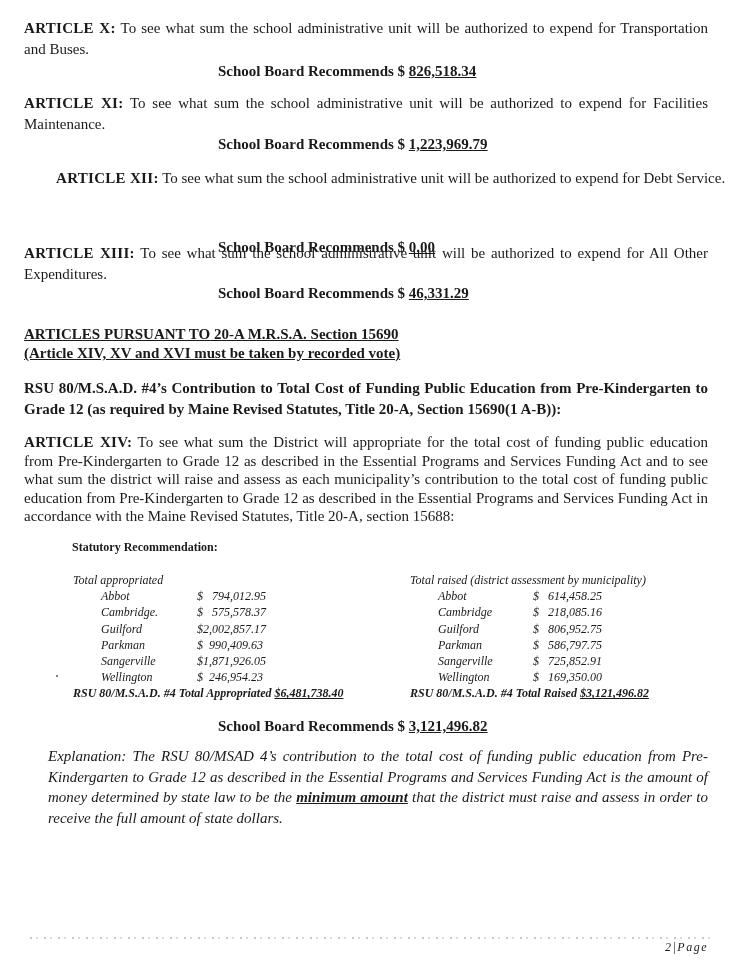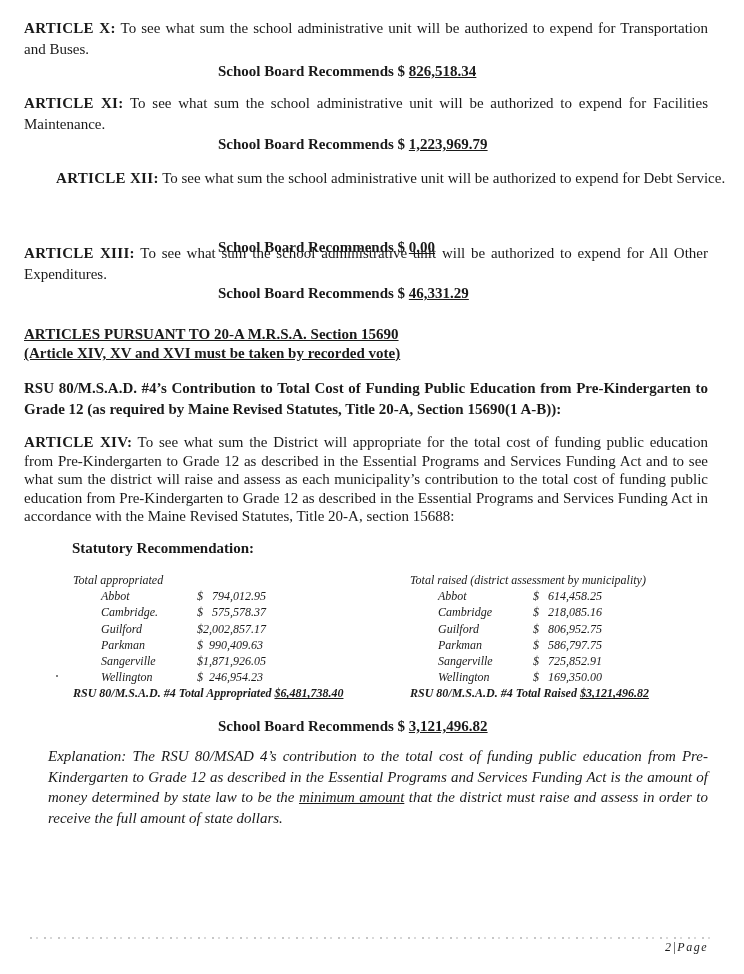--- a/index.html
+++ b/index.html
@@ -58,21 +58,21 @@
       width: 684px;
       font-size: 15px;
       font-weight: bold;
       line-height: 21px;
       text-align: justify;
     }
     .stat-title {
       position: absolute;
       left: 72px;
       top: 540px;
-      font-size: 15px;
+      font-size: 12px;
       font-weight: bold;
       white-space: nowrap;
     }
     .table-col {
       position: absolute;
       font-style: italic;
       font-size: 12px;
       line-height: 16.2px;
     }
     .table-col .row {
@@ -98,20 +98,21 @@
       left: 48px;
       top: 746px;
       width: 660px;
       font-size: 15px;
       font-style: italic;
       line-height: 20.5px;
       text-align: justify;
     }
     .explain .u {
       text-decoration: underline;
+      font-weight: bold;
     }
     .scan-noise {
       position: absolute;
       left: 30px;
       top: 937px;
       width: 680px;
       height: 2px;
       background-image: repeating-linear-gradient(90deg, #b8b8b8 0 2px, transparent 2px 6px, #d0d0d0 6px 8px, transparent 8px 14px);
       opacity: 0.8;
     }

